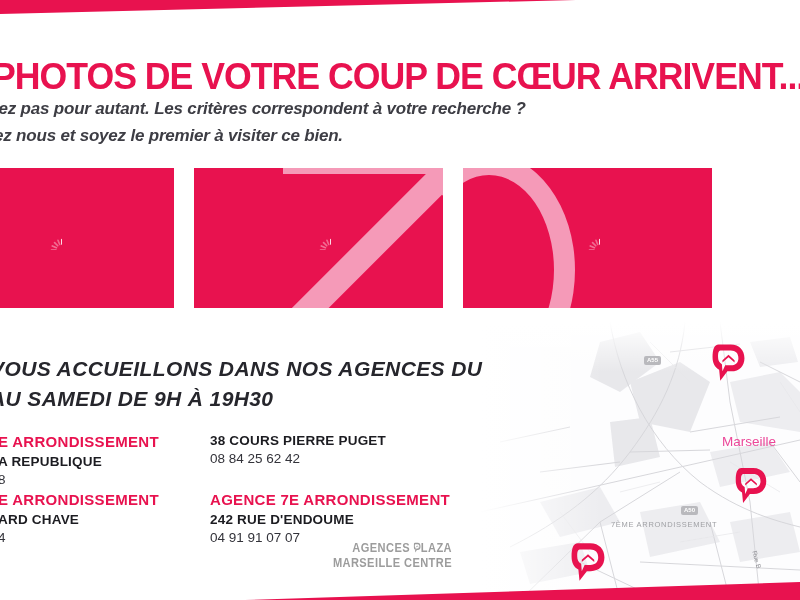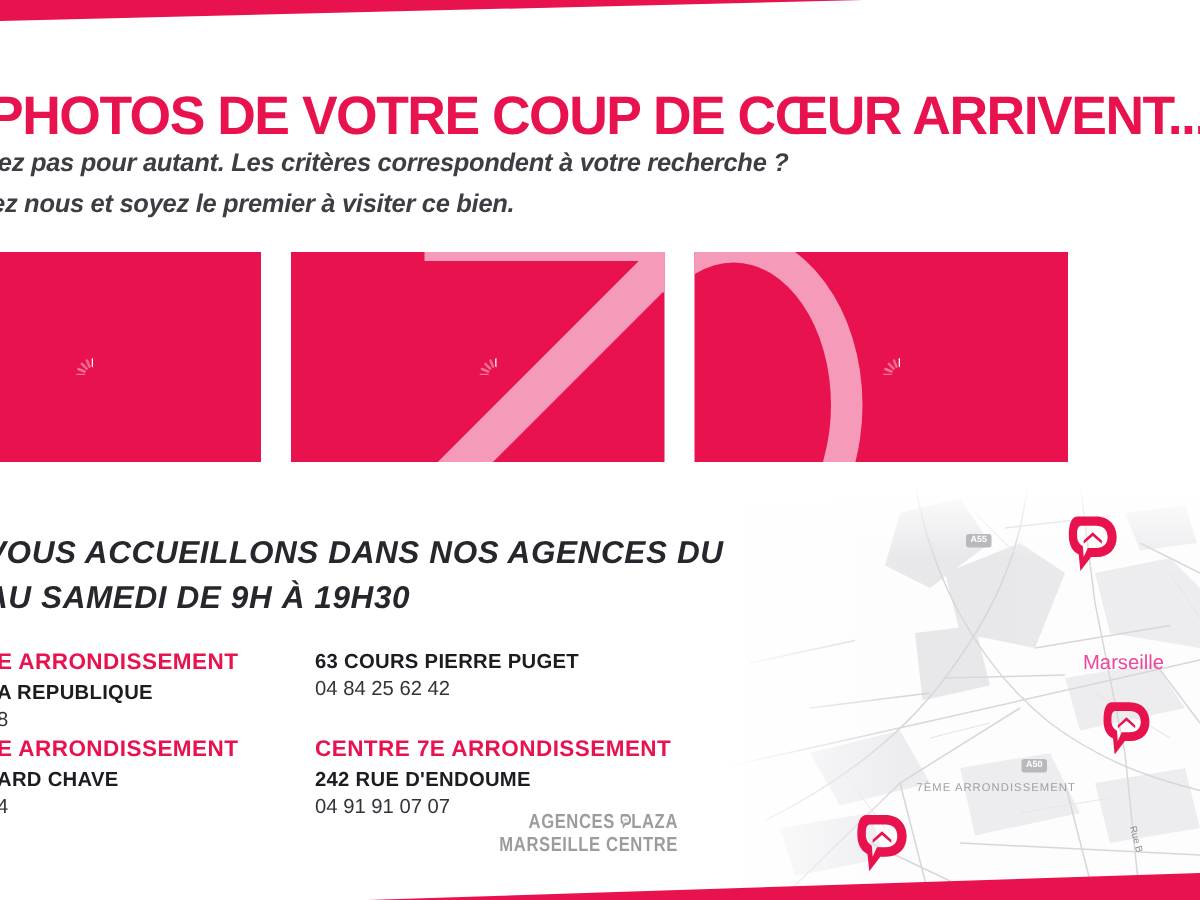--- a/index.html
+++ b/index.html
@@ -203,25 +203,25 @@
       <div class="t">E ARRONDISSEMENT</div>
       <div class="a">A REPUBLIQUE</div>
       <div class="p">8</div>
     </div>
     <div class="agency col1 row2">
       <div class="t">E ARRONDISSEMENT</div>
       <div class="a">ARD CHAVE</div>
       <div class="p">4</div>
     </div>
     <div class="agency col2 row1">
-      <div class="a">63 COURS PIERRE PUGET</div>
-      <div class="p">04 84 25 62 42</div>
+      <div class="a">38 COURS PIERRE PUGET</div>
+      <div class="p">08 84 25 62 42</div>
     </div>
     <div class="agency col2 row2">
-      <div class="t">CENTRE 7E ARRONDISSEMENT</div>
+      <div class="t">AGENCE 7E ARRONDISSEMENT</div>
       <div class="a">242 RUE D'ENDOUME</div>
       <div class="p">04 91 91 07 07</div>
     </div>
   </div>
 
   <div class="brand">
     <div class="b1">
       <span>AGENCES </span><svg width="9" height="11" viewBox="0 0 60 72" fill="#9c9c9c">
           <use href="#plaza-glyph"></use>
         </svg><span>LAZA</span>

